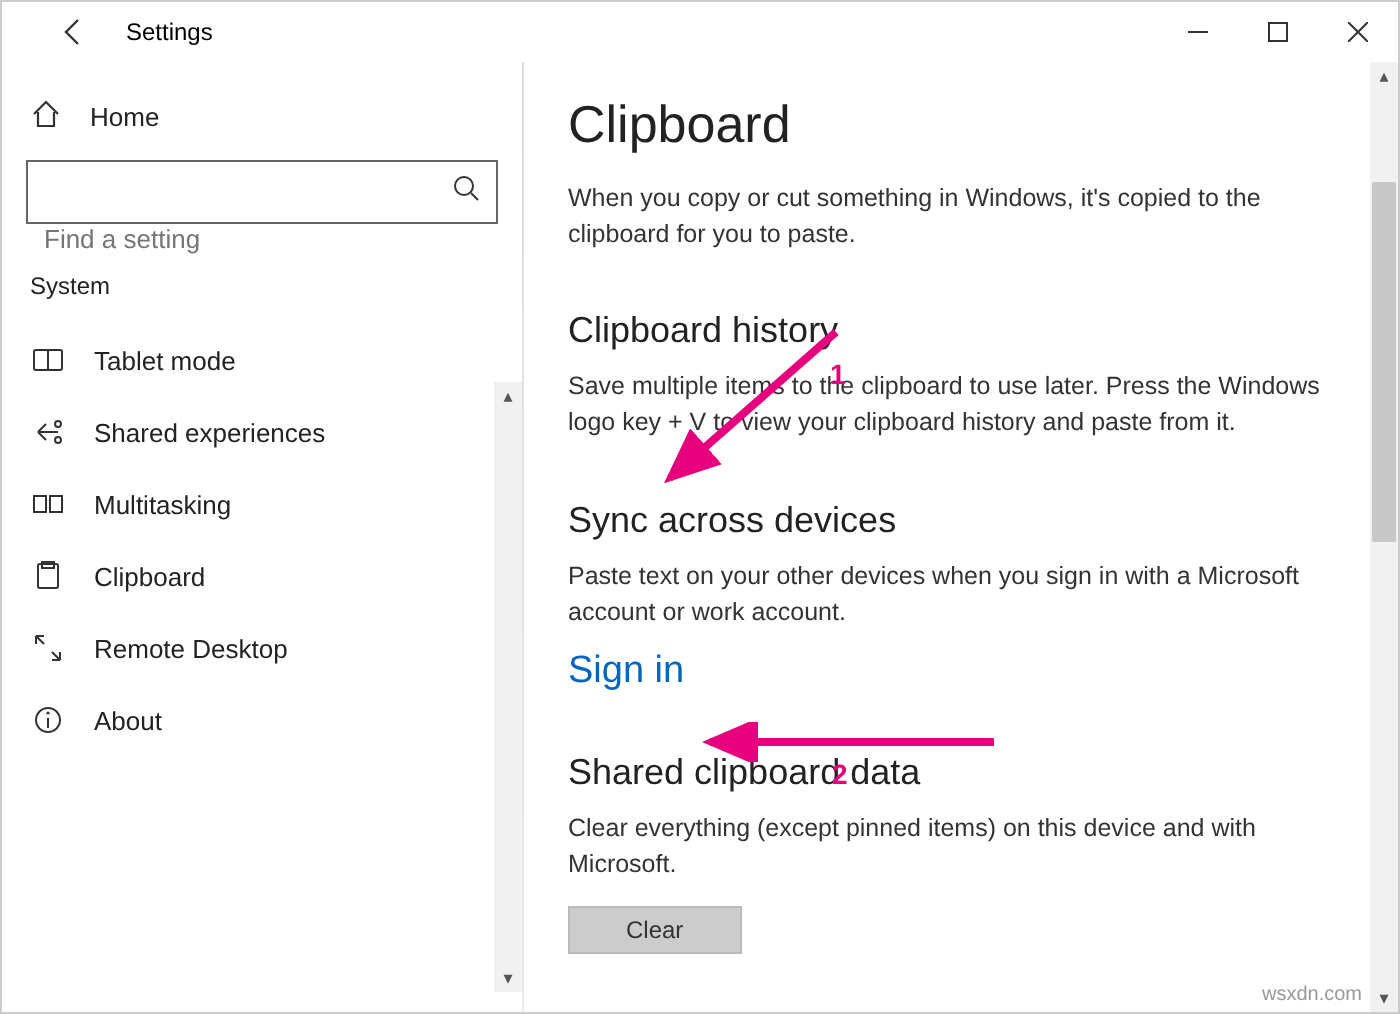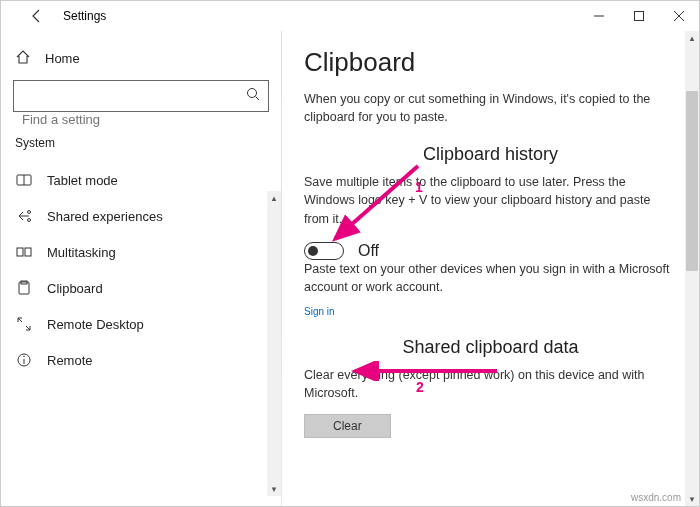--- a/index.html
+++ b/index.html
@@ -4,42 +4,42 @@
 <style>
   * { box-sizing: border-box; margin: 0; padding: 0; font-family: "Segoe UI", Arial, sans-serif; }
   body { width: 700px; height: 507px; background: #fff; overflow: hidden; position: relative; }
   .window { width: 700px; height: 507px; display: flex; flex-direction: column; border: 1px solid #ccc; }
   .titlebar { height: 30px; display: flex; align-items: center; background: #fff; padding-left: 16px; }
   .back-btn { width: 40px; height: 30px; display: flex; align-items: center; justify-content: center; color: #333; }
   .title { font-size: 12px; padding-left: 6px; }
   .win-controls { margin-left: auto; display: flex; }
   .win-btn { width: 40px; height: 30px; display: flex; align-items: center; justify-content: center; font-size: 12px; color: #333; }
   .body { flex: 1; display: flex; overflow: hidden; position: relative; }
-  .sidebar { width: 280px; background: #fff; padding: 10px 8px 22px 8px; position: relative; display: flex; flex-direction: column; }
+  .sidebar { width: 260px; background: #fff; padding: 10px 8px 22px 8px; position: relative; display: flex; flex-direction: column; }
   .home-row { display: flex; align-items: center; gap: 14px; padding: 8px 6px 12px 6px; font-size: 13px; color: #222; }
   .search-box { display: flex; align-items: center; border: 1px solid #666; height: 32px; margin: 0 4px 18px 4px; padding: 0 8px; background: #fff; }
   .search-box input { flex: 1; border: none; outline: none; font-size: 13px; background: transparent; margin-top: 47px; }
   .search-icon { color: #333; }
   .cat-label { font-size: 12px; font-weight: 400; padding: 6px; color: #222; }
   .nav-list { margin-top: 6px; display: flex; flex-direction: column; }
   .nav-item { display: flex; align-items: center; gap: 14px; padding: 10px 6px; font-size: 13px; color: #222; }
   .nav-item .ico { width: 18px; display: flex; justify-content: center; color: #333; }
   .v-scroll { position: absolute; right: 0; top: 160px; bottom: 10px; width: 14px; background: #f1f1f1; display: flex; flex-direction: column; align-items: center; }
   .scroll-arrow { font-size: 9px; color: #555; height: 14px; display: flex; align-items: center; justify-content: center; }
   .scroll-thumb { flex: 1; }
   .divider { width: 1px; background: linear-gradient(#ddd, #e8e8e8); height: 100%; }
 
   .content { flex: 1; padding: 16px 22px 10px 22px; overflow: hidden; position: relative; color: #222; }
   .content h1 { font-size: 26px; font-weight: 400; margin-bottom: 12px; }
-  .content h2 { font-size: 18px; font-weight: 400; margin-top: 18px; margin-bottom: 8px; text-align: center; }
+  .content h2 { font-size: 18px; font-weight: 400; margin-top: 29px; margin-bottom: 8px; }
   .content p { font-size: 12.5px; line-height: 1.45; color: #333; }
   .toggle-row { display: flex; align-items: center; gap: 14px; margin-top: 14px; }
   .toggle { width: 40px; height: 18px; border: 1px solid #333; border-radius: 10px; position: relative; background: #fff; }
   .toggle-knob { width: 10px; height: 10px; background: #333; border-radius: 50%; position: absolute; left: 3px; top: 3px; }
-  .link { color: #0067c0; font-size: 10px; display: inline-block; margin-top: 10px; }
+  .link { color: #0067c0; font-size: 19px; display: inline-block; margin-top: 10px; }
   .clear-btn { margin-top: 12px; background: #ccc; border: 1px solid #bbb; padding: 4px 28px; font-size: 12px; color: #333; }
   .content-scroll { position: absolute; right: 0; top: 0; bottom: 0; width: 14px; background: #f1f1f1; display: flex; flex-direction: column; align-items: center; }
   .content-thumb { width: 12px; background: #c8c8c8; position: absolute; top: 60px; height: 180px; left: 1px; border-radius: 1px; }
 
   
   .arrow-svg { position: absolute; pointer-events: none; }
   .anno-num { position: absolute; color: #e6007e; font-size: 14px; font-weight: bold; font-family: Arial; pointer-events: none; }
   .watermark { position: absolute; right: 19px; bottom: 4px; font-size: 10px; color: #999; }
 </style>
 </head>
@@ -144,51 +144,46 @@
           <span>Remote Desktop</span>
         </div>
         <div class="nav-item">
           <span class="ico">
               <svg width="16" height="16" viewBox="0 0 16 16">
                 <circle cx="8" cy="8" r="6" stroke="#333" fill="none"></circle>
                 <line x1="8" y1="7" x2="8" y2="12" stroke="#333"></line>
                 <circle cx="8" cy="4.5" r="0.8" fill="#333"></circle>
               </svg>
             </span>
-          <span>Remote</span>
+          <span>About</span>
         </div>
       </div>
 
       <div class="v-scroll">
         <div class="scroll-arrow">▴</div>
         <div class="scroll-thumb"></div>
         <div class="scroll-arrow">▾</div>
       </div>
     </div>
 
     <div class="divider"></div>
 
     <div class="content">
       <h1>Clipboard</h1>
       <p>When you copy or cut something in Windows, it's copied to the clipboard for you to paste.</p>
 
       <h2>Clipboard history</h2>
       <p>Save multiple items to the clipboard to use later. Press the Windows logo key + V to view your clipboard history and paste from it.</p>
-      <div class="toggle-row">
-        <div class="toggle">
-          <div class="toggle-knob"></div>
-        </div>
-        <span>Off</span>
-      </div>
-
+
+      <h2>Sync across devices</h2>
       <p>Paste text on your other devices when you sign in with a Microsoft account or work account.</p>
       <a class="link">Sign in</a>
 
       <h2>Shared clipboard data</h2>
-      <p>Clear everything (except pinned work) on this device and with Microsoft.</p>
+      <p>Clear everything (except pinned items) on this device and with Microsoft.</p>
       <button class="clear-btn">Clear</button>
 
       <div class="content-scroll">
         <div class="scroll-arrow">▴</div>
         <div class="content-thumb"></div>
         <div class="scroll-arrow" style="margin-top:auto">▾</div>
       </div>
     </div>
 
     <svg class="arrow-svg" style="left:322px; top:130px;" width="120" height="90">

